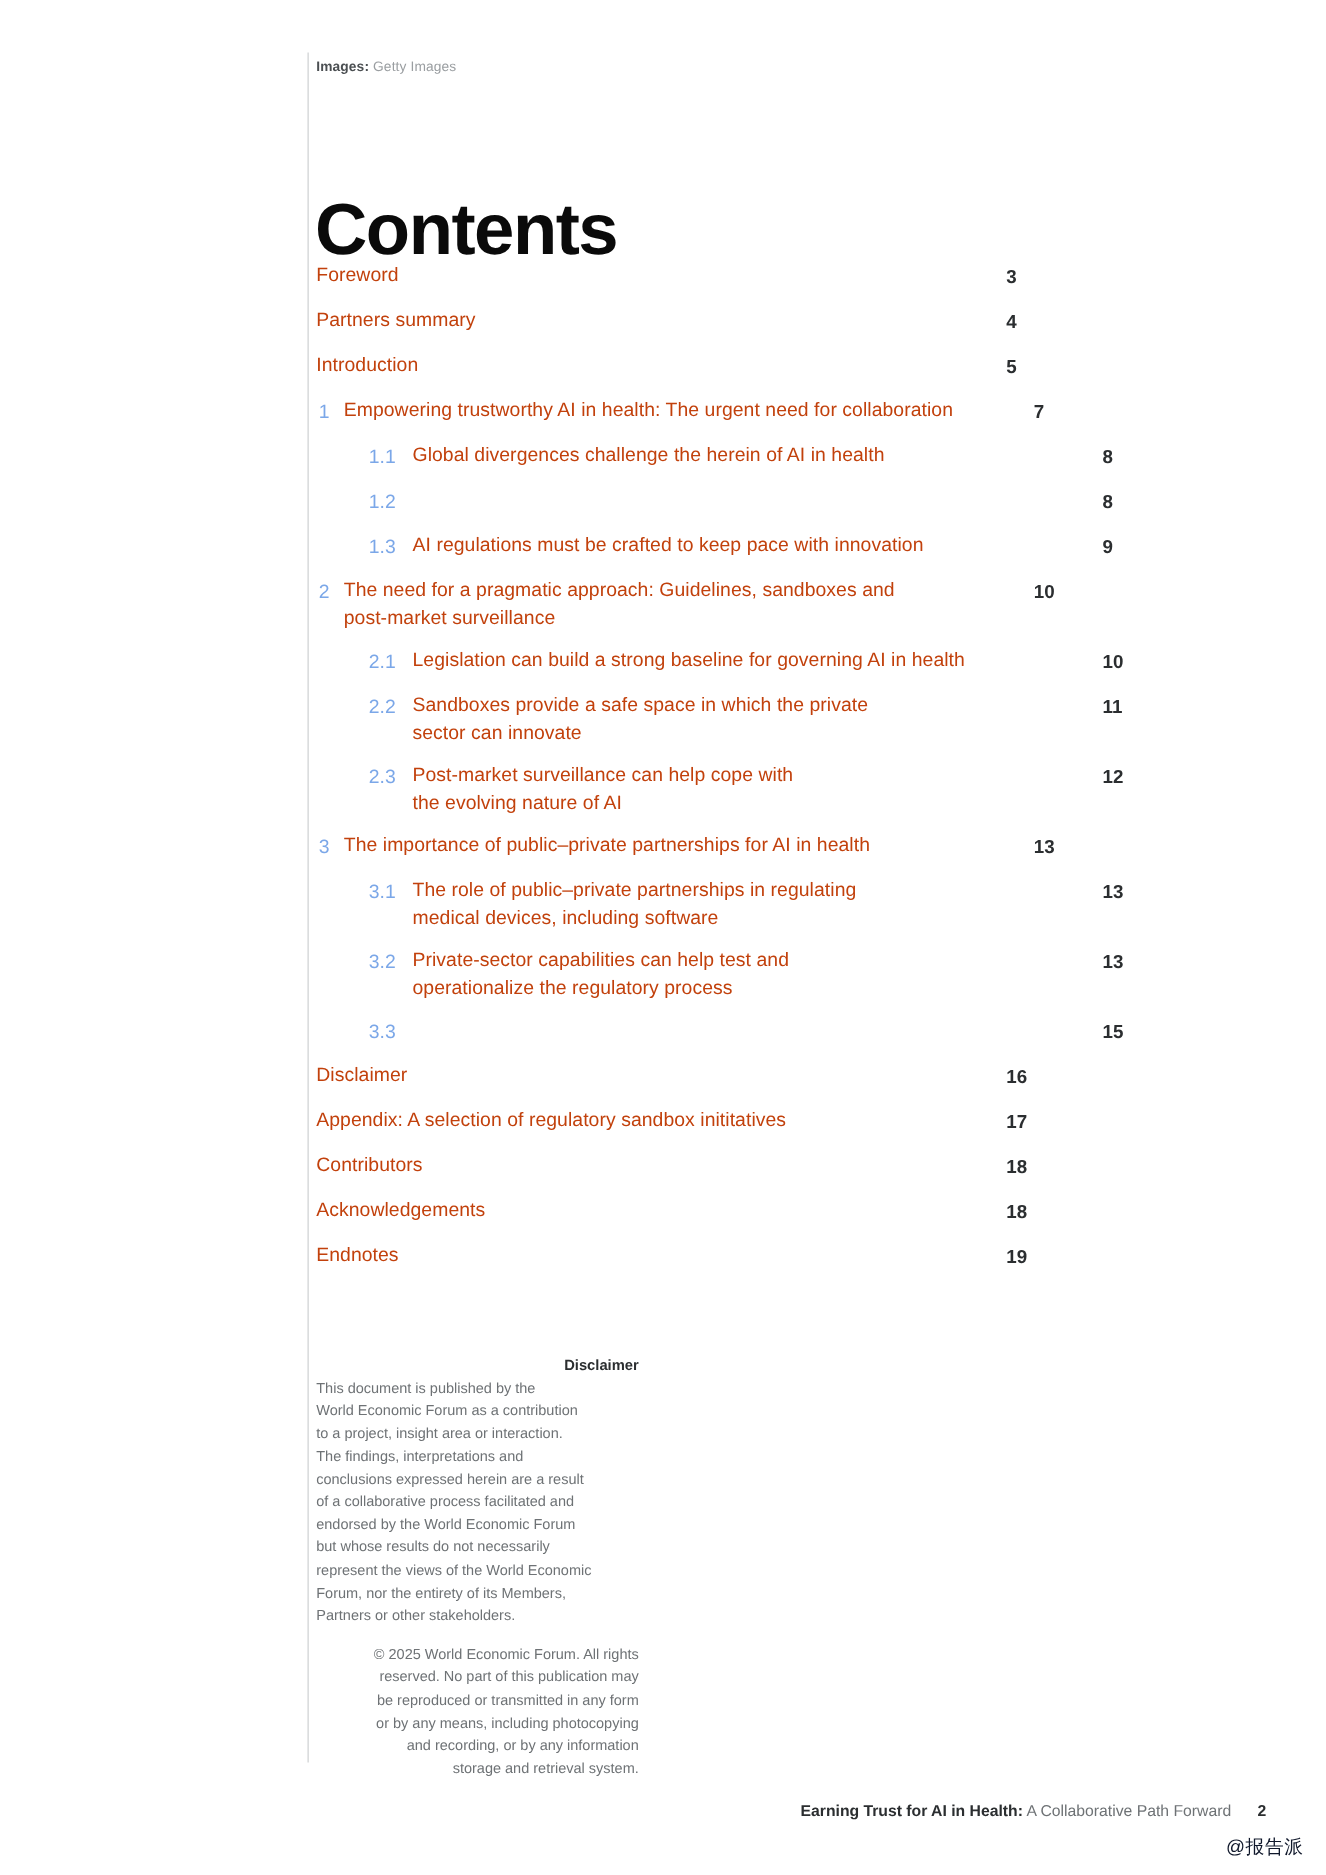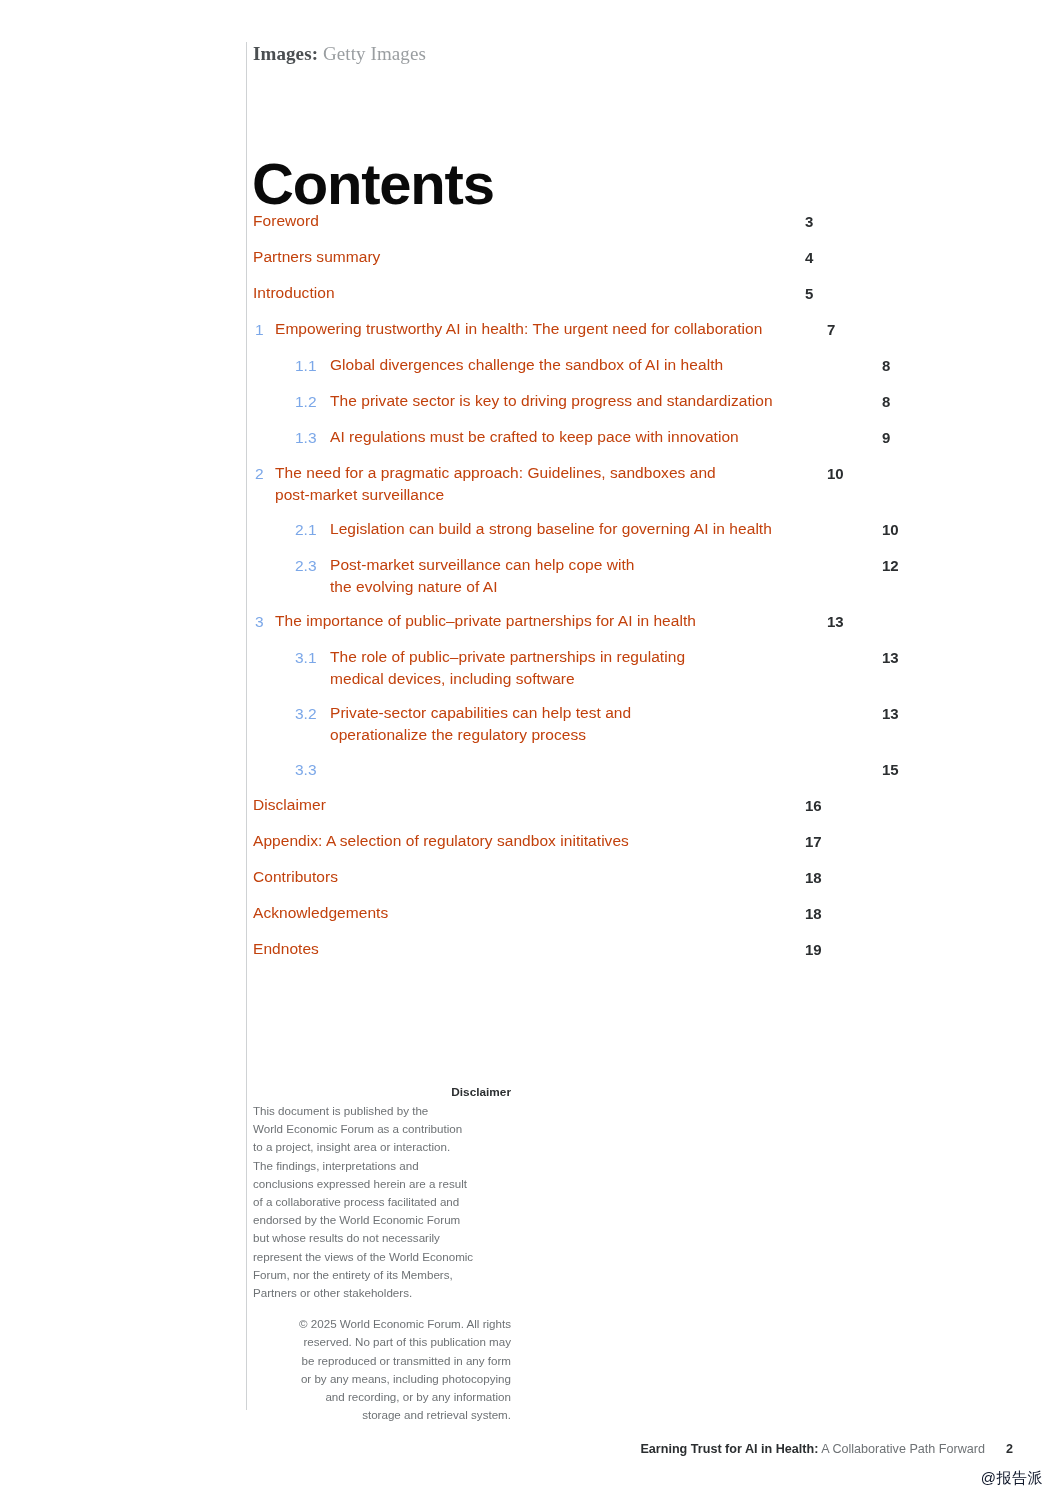--- a/index.html
+++ b/index.html
@@ -29,26 +29,25 @@
     width: 1px;
     height: 1368px;
     background: #cfd2d4;
   }
 
   
   .credit {
     position: absolute;
     left: 253px;
     top: 45px;
-    font-size: 19px;
+    font-size: 11px;
     line-height: 18px;
     color: #9a9ea1;
     letter-spacing: 0.1px;
     white-space: nowrap;
-    font-family: Liberation Serif, serif;
   }
   .credit .credit-label {
     font-weight: 700;
     color: #4b4f52;
   }
 
   
   .page-title {
     position: absolute;
     left: 252px;
@@ -214,43 +213,48 @@
         <span class="toc-label">Introduction</span>
         <span class="toc-page">5</span>
       </div>
       <div class="toc-entry lvl1 numbered">
         <span class="toc-num">1</span>
         <span class="toc-label">Empowering trustworthy AI in health: The urgent need for collaboration</span>
         <span class="toc-page">7</span>
       </div>
       <div class="toc-entry lvl2">
         <span class="toc-num">1.1</span>
-        <span class="toc-label">Global divergences challenge the sandbox of AI in health</span>
+        <span class="toc-label">Global divergences challenge the herein of AI in health</span>
         <span class="toc-page">8</span>
       </div>
       <div class="toc-entry lvl2">
         <span class="toc-num">1.2</span>
-        <span class="toc-label">The private sector is key to driving progress and standardization</span>
         <span class="toc-page">8</span>
       </div>
       <div class="toc-entry lvl2">
         <span class="toc-num">1.3</span>
         <span class="toc-label">AI regulations must be crafted to keep pace with innovation</span>
         <span class="toc-page">9</span>
       </div>
       <div class="toc-entry lvl1 numbered">
         <span class="toc-num">2</span>
         <span class="toc-label">The need for a pragmatic approach: Guidelines, sandboxes and
 post-market surveillance</span>
         <span class="toc-page">10</span>
       </div>
       <div class="toc-entry lvl2">
         <span class="toc-num">2.1</span>
         <span class="toc-label">Legislation can build a strong baseline for governing AI in health</span>
         <span class="toc-page">10</span>
+      </div>
+      <div class="toc-entry lvl2">
+        <span class="toc-num">2.2</span>
+        <span class="toc-label">Sandboxes provide a safe space in which the private
+sector can innovate</span>
+        <span class="toc-page">11</span>
       </div>
       <div class="toc-entry lvl2">
         <span class="toc-num">2.3</span>
         <span class="toc-label">Post-market surveillance can help cope with
 the evolving nature of AI</span>
         <span class="toc-page">12</span>
       </div>
       <div class="toc-entry lvl1 numbered">
         <span class="toc-num">3</span>
         <span class="toc-label">The importance of public–private partnerships for AI in health</span>

